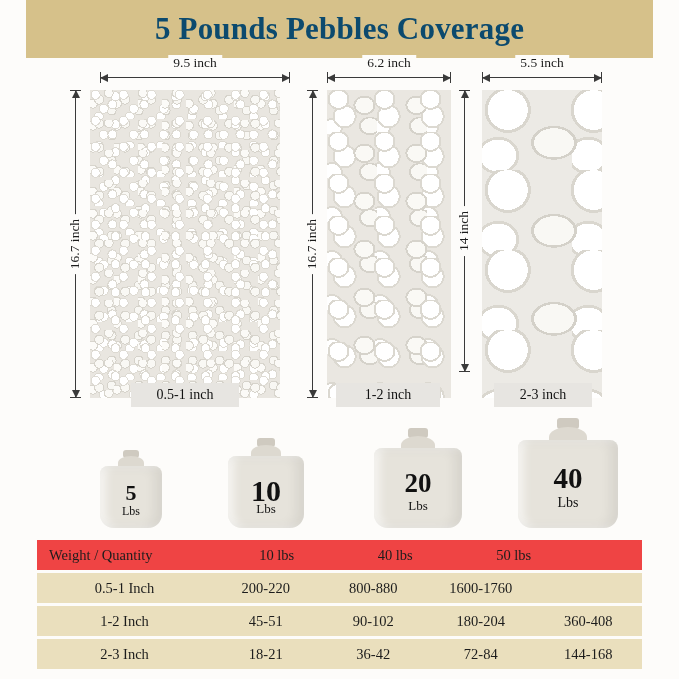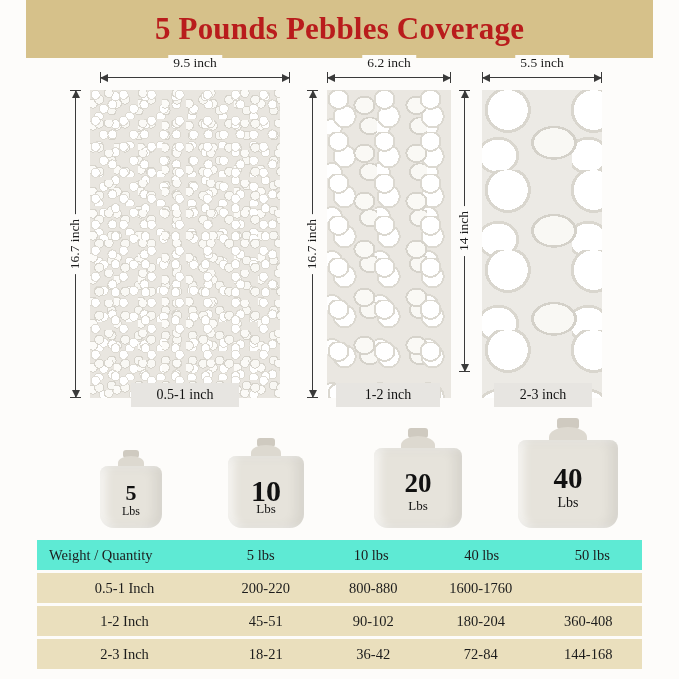--- a/index.html
+++ b/index.html
@@ -23,21 +23,21 @@
     content:""; position:absolute; left:0; top:0; width:26px; height:58px;
     background:#fdfcfa;
   }
   .header::after {
     content:""; position:absolute; right:0; top:0; width:26px; height:58px;
     background:#fdfcfa;
   }
   .header-title {
     position:relative; z-index:2;
     font-size:31px; font-weight:bold; letter-spacing:0.2px;
-    color:#b91c1c; white-space:nowrap;
+    color:#0c4a6e; white-space:nowrap;
   }
 
   
   .panels { position:absolute; left:0; top:58px; width:679px; height:360px; }
 
   .panel { position:absolute; }
   .panel-img {
     position:absolute;
     background:#f2f0ec;
     overflow:hidden;
@@ -134,21 +134,21 @@
     font-weight:bold; color:#111; line-height:1;
   }
   .bag-unit {
     position:absolute; left:0; width:100%; text-align:center;
     color:#111; line-height:1;
   }
 
   
   .tbl { position:absolute; left:37px; top:540px; width:605px; }
   .tbl-row { display:flex; height:30px; margin-bottom:3px; }
-  .tbl-row.head { background:#5eead4;gap:11px; }
+  .tbl-row.head { background:#ef4444;gap:11px; }
   .tbl-row.body { background:#eadfbd; }
   .tbl-cell {
     display:flex; align-items:center; justify-content:center;
     font-size:14.5px; color:#1c1c1c;
   }
   .c0 { width:175px; }
   .c1, .c2, .c3, .c4 { width:107.5px; }
   .tbl-row.head .c0 { justify-content:flex-start; padding-left:12px; }
 </style>
 </head>
@@ -264,21 +264,20 @@
     <div class="bag-num" style="top:46px; font-size:29px;">40</div>
     <div class="bag-unit" style="top:78px; font-size:14px;">Lbs</div>
   </div>
 
 </div>
 
 <div class="tbl">
 
   <div class="tbl-row head">
     <div class="tbl-cell c0">Weight / Quantity</div>
-    <div class="tbl-cell c1">5 lbs</div>
     <div class="tbl-cell c2">10 lbs</div>
     <div class="tbl-cell c3">40 lbs</div>
     <div class="tbl-cell c4">50 lbs</div>
   </div>
 
   <div class="tbl-row body">
     <div class="tbl-cell c0">0.5-1 Inch</div>
     <div class="tbl-cell c1">200-220</div>
     <div class="tbl-cell c3">800-880</div>
     <div class="tbl-cell c4">1600-1760</div>

